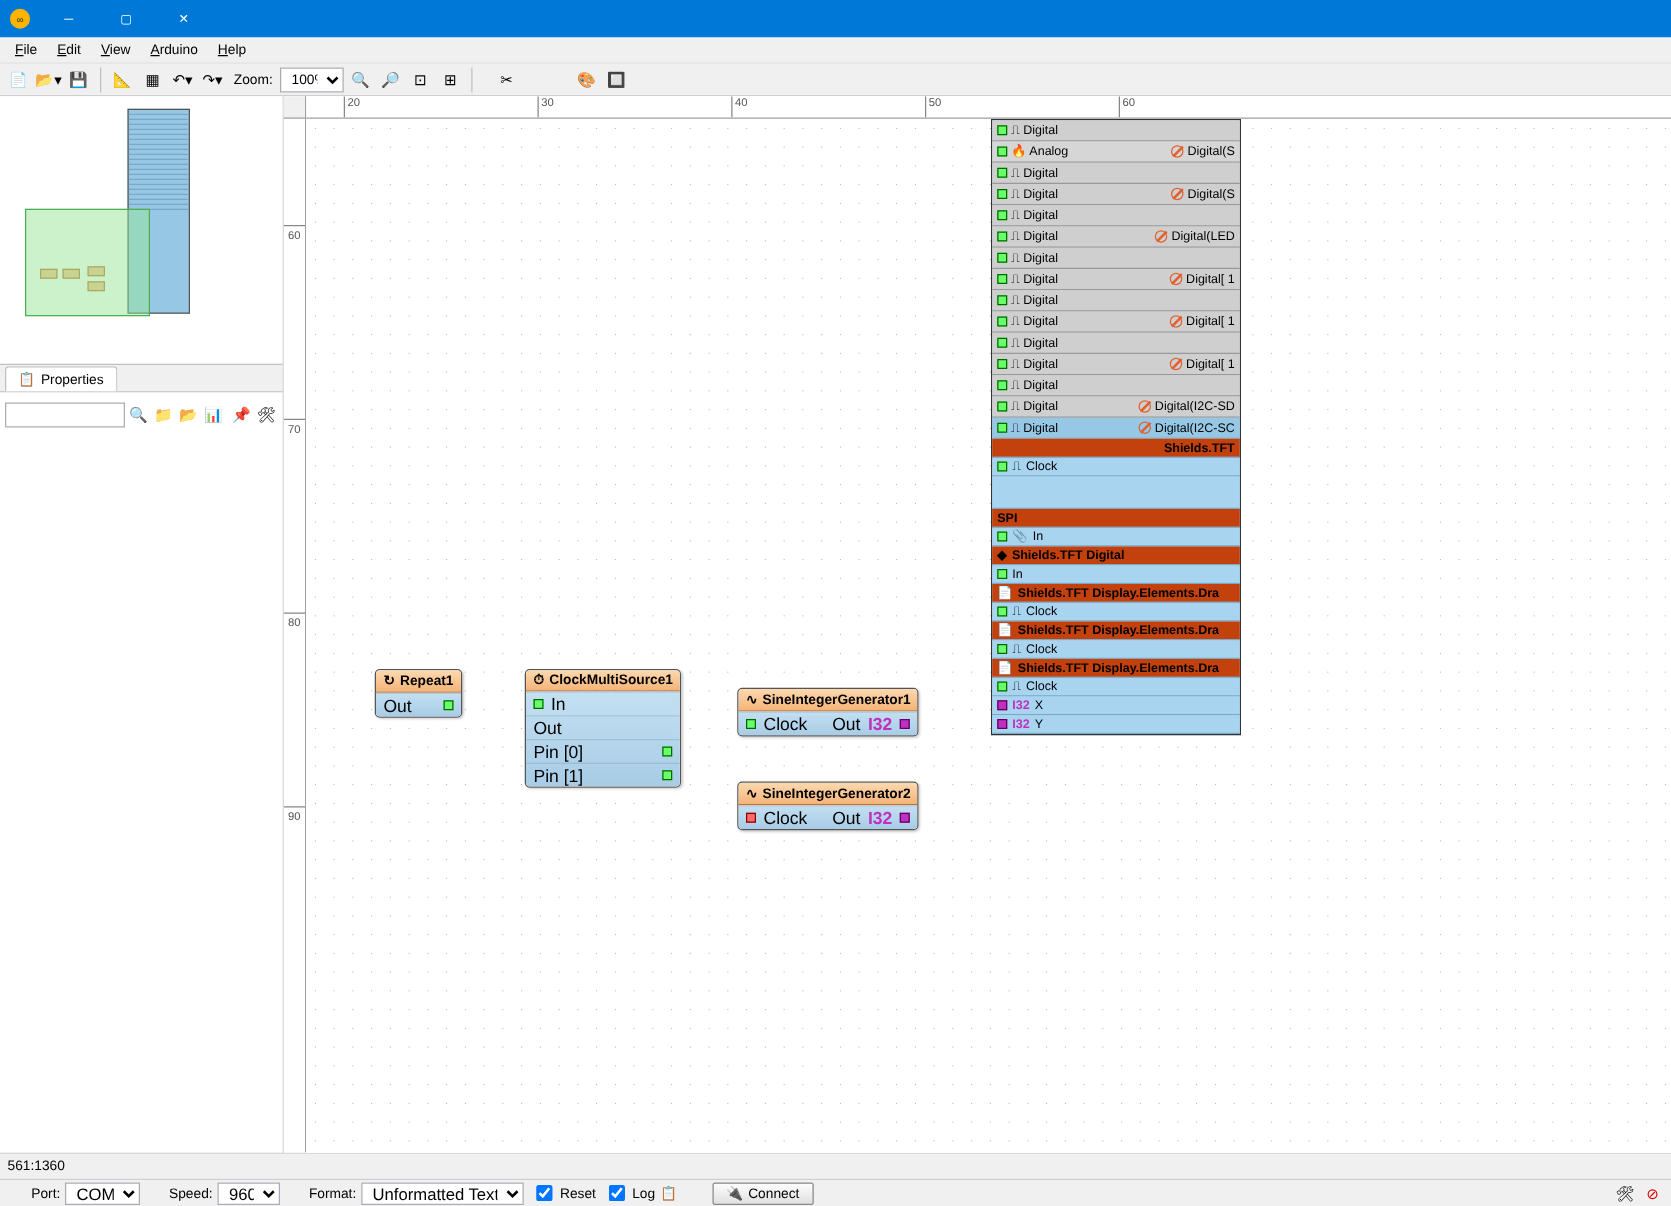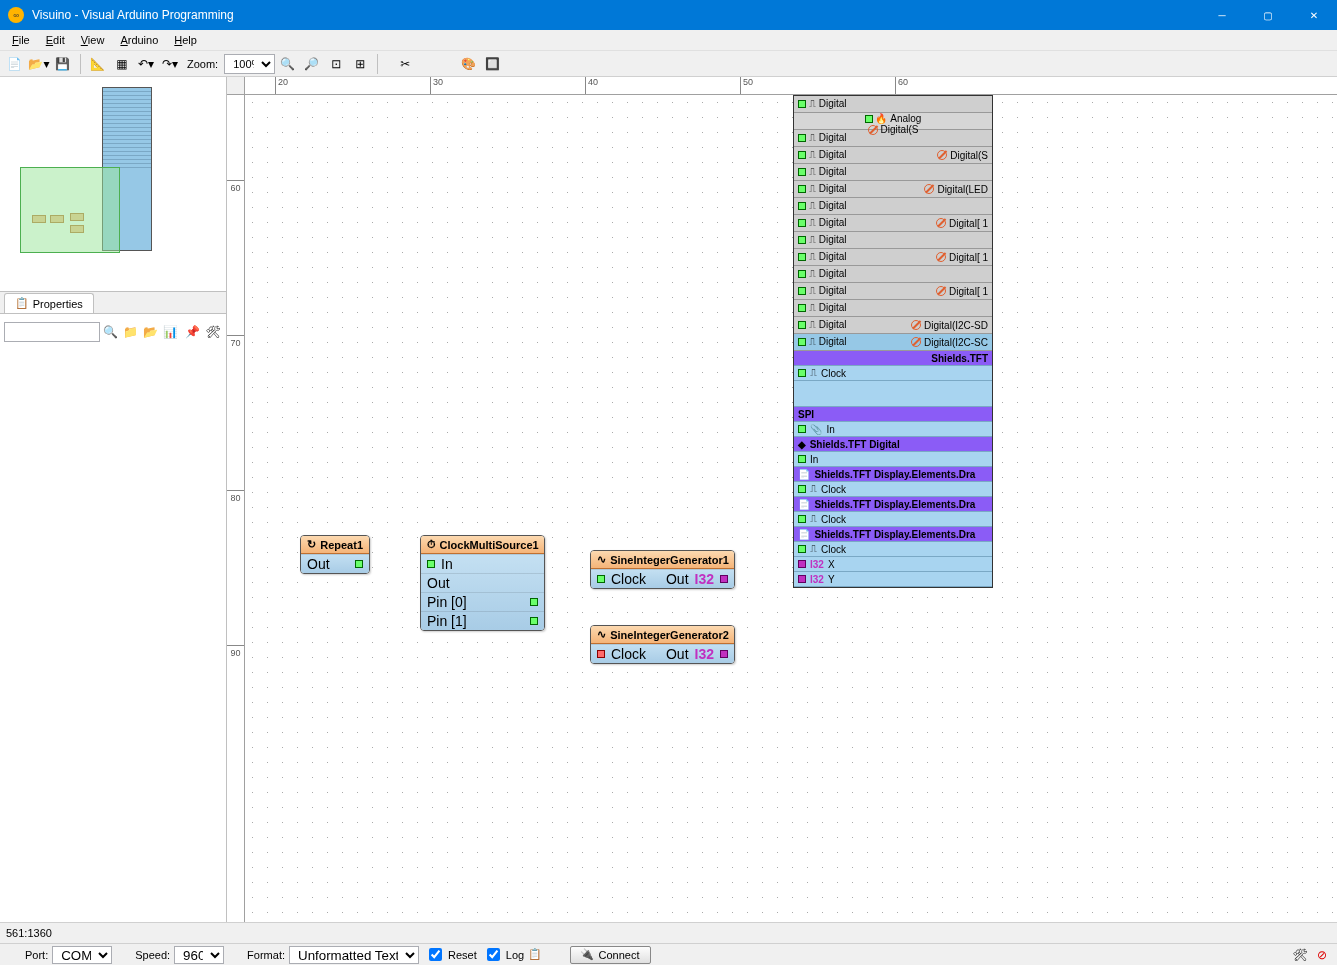--- a/index.html
+++ b/index.html
@@ -55,26 +55,26 @@
 
 .node { position: absolute; border: 1px solid #555; border-radius: 4px; overflow: hidden; box-shadow: 1px 1px 2px rgba(0,0,0,0.2); }
 .node-header { background: linear-gradient(#fcd9b0, #f5b478); padding: 2px 6px; font-weight: bold; font-size: 11px; border-bottom: 1px solid #c07030; display: flex; align-items: center; gap: 4px; }
 .node-body { background: linear-gradient(#c4e0f2, #a8cce6); }
 .node-row { padding: 1px 6px; font-size: 14px; border-top: 1px solid rgba(0,0,0,0.1); display: flex; justify-content: space-between; align-items: center; gap: 6px; }
 .pin { width: 8px; height: 8px; background: #6aff6a; border: 1px solid #060; display: inline-block; }
 
 
 .arduino-box { position: absolute; right: 0; top: 0; width: 200px; border: 1px solid #333; background: #c4e0f2; font-size: 10px; }
 .ard-row { display: flex; align-items: center; justify-content: space-between; padding: 0 4px; height: 17px; border-bottom: 1px solid #999; background: #cfcfcf; }
-.ard-row.analog { background: #d6d6d6; flex-direction: column; }
+.ard-row.analog { background: #d6d6d6; }
 .ard-row.blue { background: #96c8e6; }
 .ard-row .no-icon { width: 10px; height: 10px; border: 1.5px solid #e06030; border-radius: 50%; position: relative; }
 .ard-row .no-icon::after { content: ""; position: absolute; left: -1px; top: 3px; width: 11px; height: 1.5px; background: #e06030; transform: rotate(-45deg); }
 .ard-sub { padding: 0 4px; height: 15px; border-bottom: 1px solid #7aa8c5; background: #a8d4f0; display: flex; align-items: center; gap: 4px; }
-.ard-sub.hdr { background: #8b5cf6; font-weight: bold; }
+.ard-sub.hdr { background: #c2410c; font-weight: bold; }
 
 
 .status-row { height: 21px; background: #f0f0f0; border-top: 1px solid #d0d0d0; display: flex; align-items: center; padding: 0 6px; font-size: 11px; gap: 12px; }
 .bottom-bar { height: 22px; background: #f0f0f0; border-top: 1px solid #d0d0d0; display: flex; align-items: center; padding: 0 6px; font-size: 11px; gap: 4px; }
 .bottom-bar .bb-label { margin-left: 19px; }
 .bottom-bar .bb-drop { height: 18px; border: 1px solid #abadb3; background: #fff; padding: 0 4px; }
 .bottom-bar .bb-btn { height: 18px; padding: 0 10px; border: 1px solid #888; background: linear-gradient(#fdfdfd,#e0e0e0); border-radius: 2px; display: flex; align-items: center; gap: 4px; cursor: pointer; }
 .bottom-bar input[type=checkbox] { margin: 0 2px 0 6px; }
 
 
@@ -83,21 +83,20 @@
 
 .canvas::-webkit-scrollbar { width: 17px; height: 17px; }
 .canvas::-webkit-scrollbar-track { background: #f0f0f0; }
 .canvas::-webkit-scrollbar-thumb { background: #c0c0c0; border: 1px solid #a0a0a0; }
 </style>
 </head>
 <body>
 
 <div class="titlebar">
   <div class="app-icon">∞</div>
-  <div class="title">Visuino - Visual Arduino Programming</div>
   <div class="win-btn">─</div>
   <div class="win-btn">▢</div>
   <div class="win-btn close">✕</div>
 </div>
 
 <div class="menubar">
   <div class="menu-item"><u>F</u><span>ile</span></div>
   <div class="menu-item"><u>E</u>dit</div>
   <div class="menu-item"><u>V</u>iew</div>
   <div class="menu-item"><u>A</u>rduino</div>

